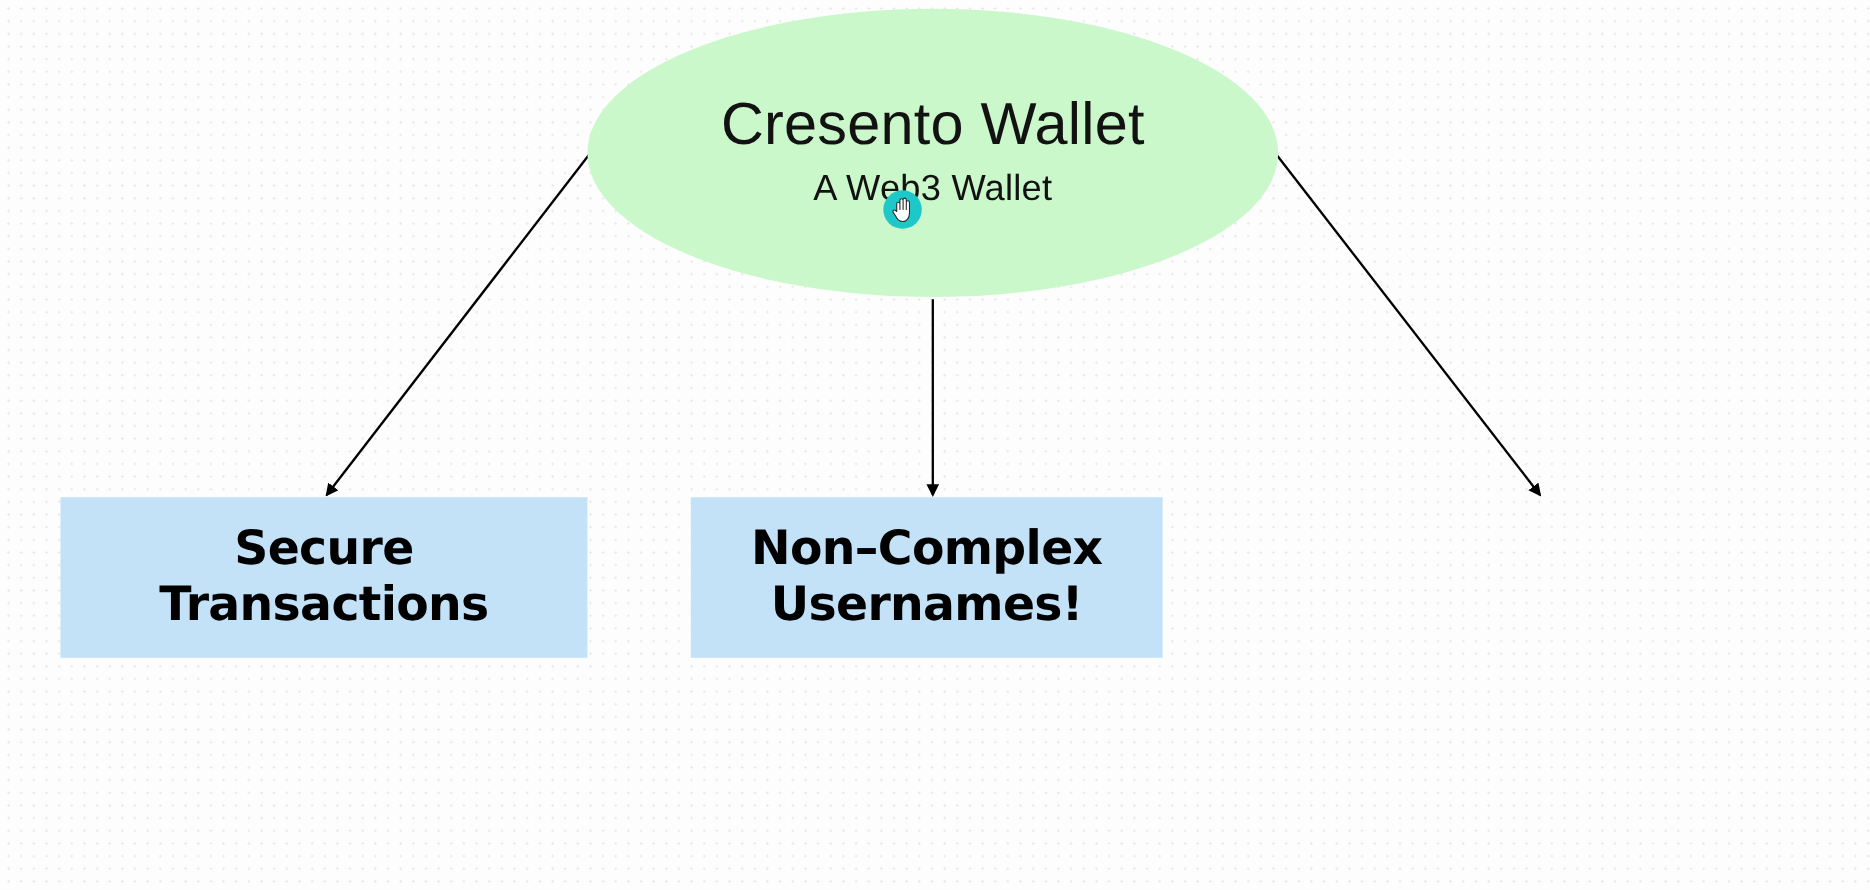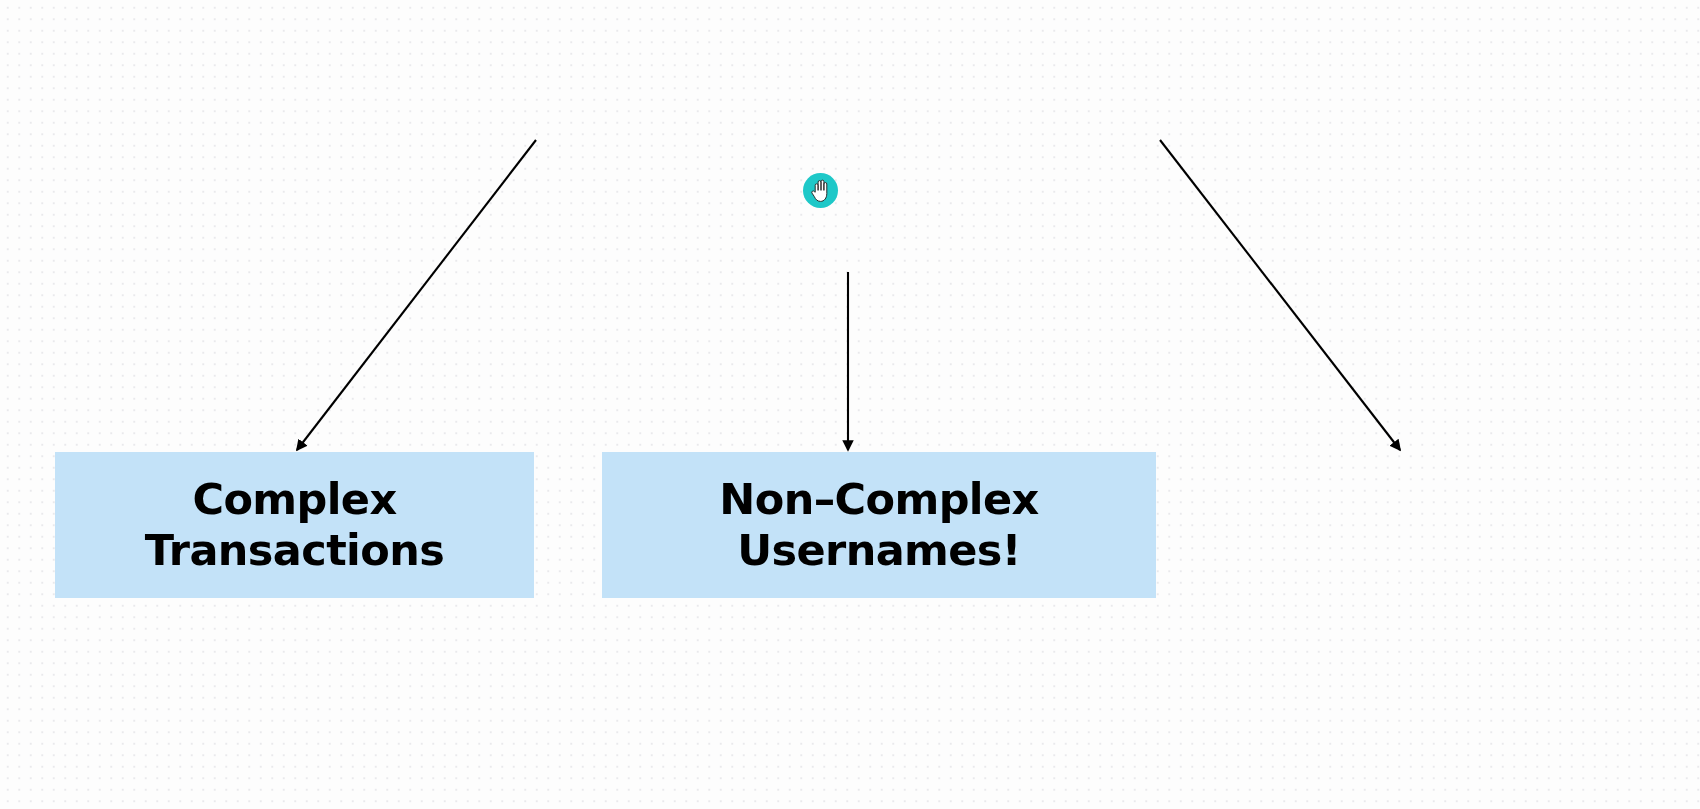--- a/index.html
+++ b/index.html
@@ -86,21 +86,21 @@
     font-size: 43px;
     font-weight: bold;
     color: #000000;
     text-align: center;
     line-height: 1.18;
     letter-spacing: -0.6px;
     white-space: pre-line;
   }
 
   #box-secure      { left: 55px;   width: 479px; }
-  #box-usernames   { left: 602px;  width: 554px; }
+  #box-usernames   { left: 628px;  width: 429px; }
   #box-setup       { left: 1148px; width: 478px; }
 
   
   #cursor {
     position: absolute;
     left: 803px;
     top: 173px;
     width: 35px;
     height: 35px;
     border-radius: 50%;
@@ -124,23 +124,27 @@
       </marker>
     </defs>
 
     <line x1="536" y1="140" x2="297" y2="450" stroke="#000000" stroke-width="2.1" marker-end="url(#arrowhead)"></line>
 
     <line x1="848" y1="272" x2="848" y2="450" stroke="#000000" stroke-width="2.1" marker-end="url(#arrowhead)"></line>
 
     <line x1="1160" y1="140" x2="1400" y2="450" stroke="#000000" stroke-width="2.1" marker-end="url(#arrowhead)"></line>
   </svg>
 
+  <div class="node-root">
+    <div class="node-root-title">Cresento Wallet</div>
+    <div class="node-root-subtitle">A Web3 Wallet</div>
+  </div>
 
   <div id="box-secure" class="node-box">
-    <div class="node-box-label">Complex
+    <div class="node-box-label">Secure
 Transactions</div>
   </div>
 
   <div id="box-usernames" class="node-box">
     <div class="node-box-label">Non–Complex
 Usernames!</div>
   </div>
 
 
   <div id="cursor">

